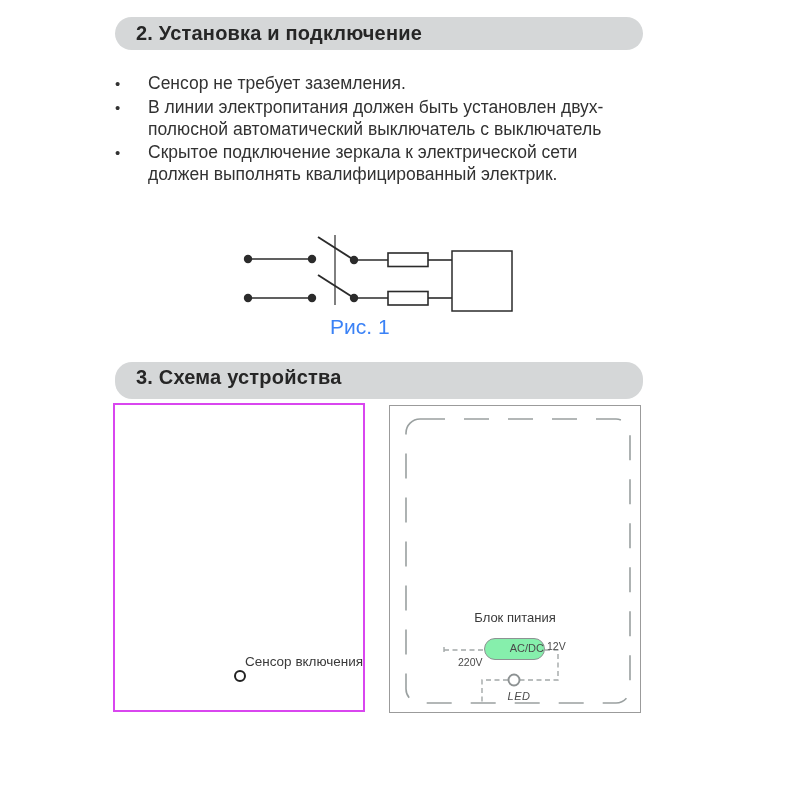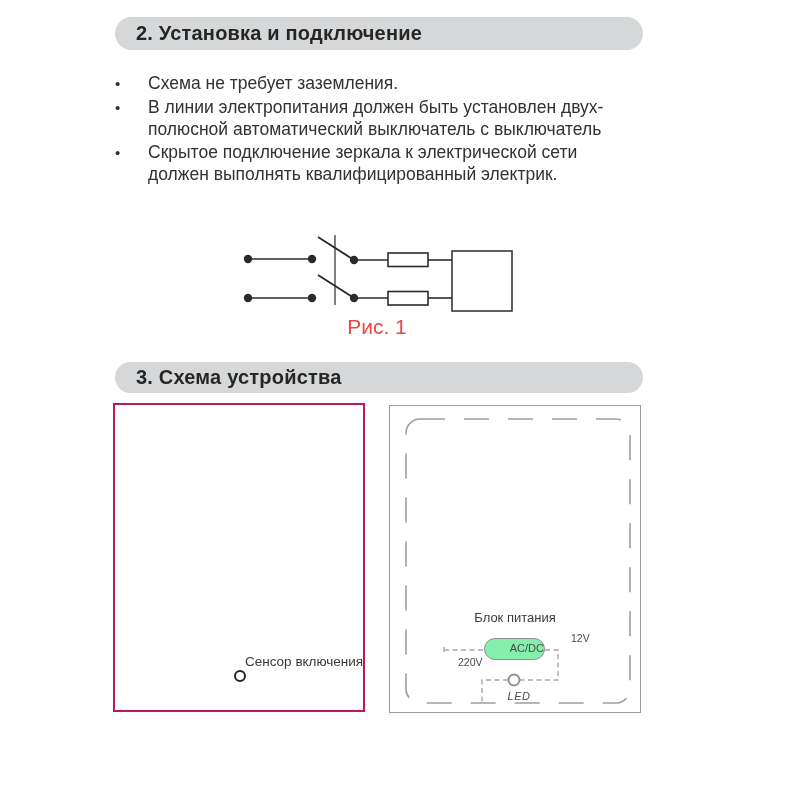--- a/index.html
+++ b/index.html
@@ -19,21 +19,21 @@
     width: 528px;
     background: #d5d7d8;
     border-radius: 17px;
     font-weight: 700;
     font-size: 20px;
     color: #262626;
     padding-left: 21px;
     letter-spacing: 0.2px;
   }
   .banner-2 { top: 17px; height: 33px; line-height: 33px; }
-  .banner-3 { top: 362px; height: 31px; line-height: 31px; }
+  .banner-3 { top: 362px; height: 37px; line-height: 31px; }
 
   .bullet-list {
     position: absolute;
     left: 115px;
     top: 72px;
     width: 545px;
     font-size: 17.5px;
     line-height: 22.6px;
     color: #323232;
   }
@@ -51,32 +51,31 @@
     left: 230px;
     top: 228px;
     width: 300px;
     height: 92px;
   }
   .fig1-caption {
     position: absolute;
     left: 330px;
     top: 315px;
     width: 94px;
-    text-align: center;
     font-size: 21px;
-    color: #ef4444;
+    color: #3b82f6;
   }
 
   .mirror-front {
     position: absolute;
     left: 113px;
     top: 403px;
     width: 252px;
     height: 309px;
-    border: 2px solid #be185d;
+    border: 2px solid #d946ef;
     background: #ffffff;
   }
   .sensor-circle {
     position: absolute;
     left: 119px;
     top: 265px;
     width: 12px;
     height: 12px;
     border: 2px solid #222222;
     border-radius: 50%;
@@ -128,24 +127,23 @@
     position: absolute;
     left: 68px;
     top: 226px;
     font-size: 10.5px;
     color: #4a4a4a;
     margin-top: 24px;
   }
   .v-out-label {
     position: absolute;
     left: 157px;
-    top: 226px;
+    top: 234px;
     font-size: 10.5px;
     color: #4a4a4a;
-    margin-left: 24px;
   }
   .led-label {
     position: absolute;
     left: 104px;
     top: 284px;
     width: 50px;
     text-align: center;
     font-size: 11px;
     letter-spacing: 0.5px;
     color: #4a4a4a;
@@ -158,21 +156,21 @@
 <div class="page">
 
   <div class="banner banner-2">
     <span>2. Установка и подключение</span>
   </div>
 
   <div class="bullet-list">
     <div class="bullet-item">
       <span class="bullet-marker">•</span>
       <span class="bullet-lines">
-        <div>Схема не требует заземления.</div>
+        <div>Сенсор не требует заземления.</div>
       </span>
     </div>
     <div class="bullet-item">
       <span class="bullet-marker">•</span>
       <span class="bullet-lines">
         <div>В линии электропитания должен быть установлен двух-</div>
         <div>полюсной автоматический выключатель с выключатель</div>
       </span>
     </div>
     <div class="bullet-item">

